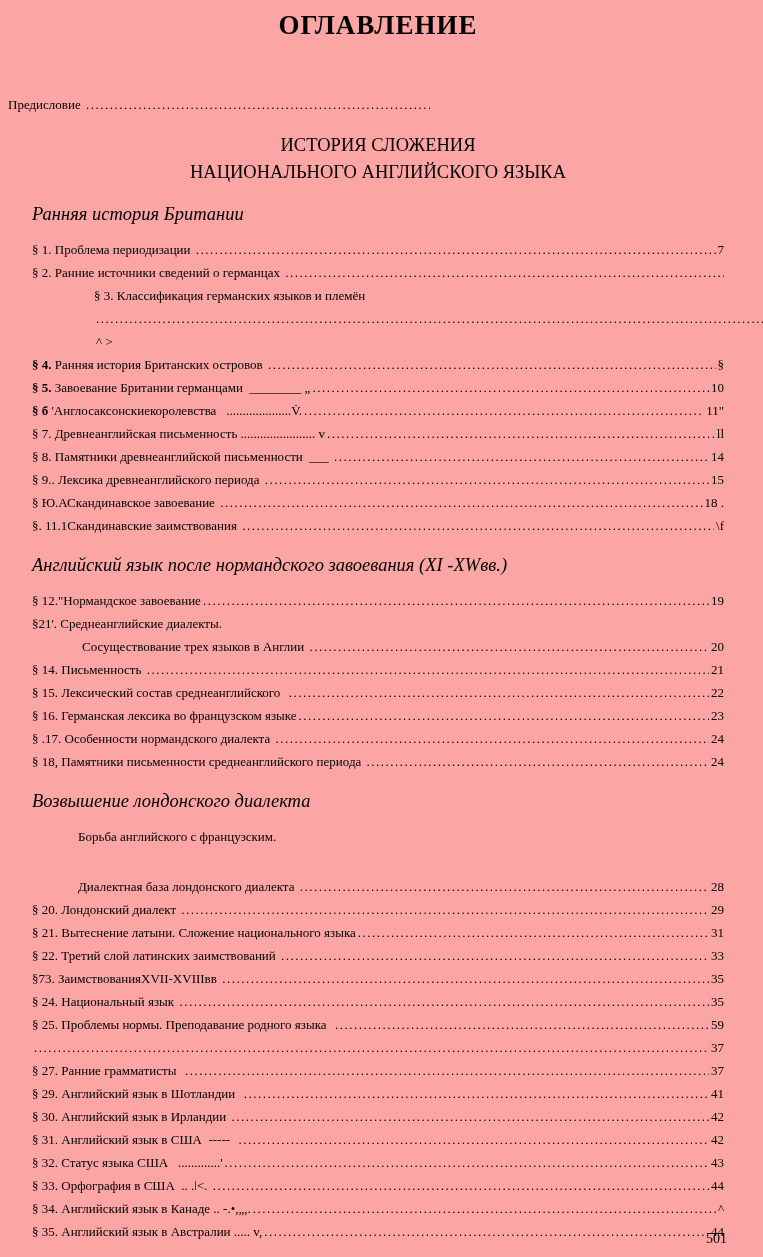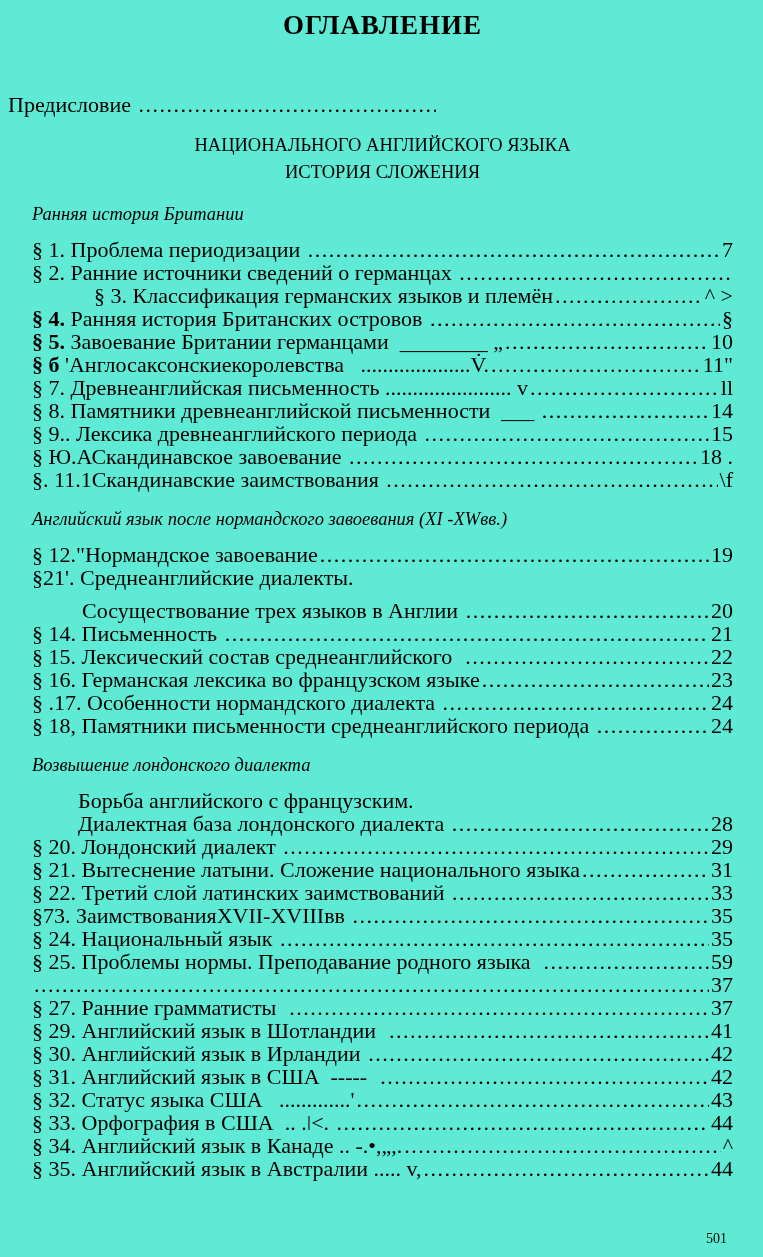--- a/index.html
+++ b/index.html
@@ -1,29 +1,29 @@
 <!DOCTYPE html>
 <html><head>
 <meta charset="utf-8">
 <style>
   html, body { margin: 0; padding: 0; background: #e8e8e8; }
   .page {
-    width: 763px; height: 1257px; margin: 0 auto; background: #5eead4;
+    width: 763px; height: 1257px; margin: 0 auto; background: #fca5a5;
     color: #000; font-family: "Liberation Serif", serif;
-    box-sizing: border-box; padding: 8px 30px 10px 32px; position: relative;
+    box-sizing: border-box; padding: 8px 39px 10px 32px; position: relative;
     overflow: hidden;
   }
   .title {
     text-align: center; font-weight: bold; font-size: 27px;
     letter-spacing: 1px; margin-top: 2px;
   }
   #toc { margin-top: 52px; }
   .row {
     display: flex; align-items: flex-start;
-    font-size: 22px; line-height: 23px;
+    font-size: 13px; line-height: 23px;
   }
   .row .t { white-space: pre-wrap; }
   .leader { flex: 1; overflow: hidden; white-space: nowrap; min-width: 8px; padding: 0 2px; }
   .leader::after {
     content: "...................................................................................................................................................................................";
     letter-spacing: 1.5px;
   }
   .leader.none::after { content: ""; }
   .p { margin-left: 2px; white-space: pre; }
   .pre { font-weight: bold; white-space: pre; }
@@ -36,34 +36,34 @@
 <body>
 
 <div class="page">
   <div class="title">ОГЛАВЛЕНИЕ</div>
   <div id="toc">
       <div class="row preface">
         <span class="t">Предисловие </span>
         <span class="leader"></span>
       </div>
       <div class="h1">
+        <div>ИСТОРИЯ СЛОЖЕНИЯ</div>
         <div>НАЦИОНАЛЬНОГО АНГЛИЙСКОГО ЯЗЫКА</div>
-        <div>ИСТОРИЯ СЛОЖЕНИЯ</div>
       </div>
       <div class="h2">Ранняя история Британии</div>
       <div class="row">
         <span class="t">§ 1. Проблема периодизации </span>
         <span class="leader"></span>
         <span class="p">7</span>
       </div>
       <div class="row">
         <span class="t">§ 2. Ранние источники сведений о германцах </span>
         <span class="leader"></span>
       </div>
-      <div class="row" style="padding-left: 62px;">
+      <div class="row" style="padding-left: 62px; flex-direction: column;">
         <span class="t">§ 3. Классификация германских языков и племён</span>
         <span class="leader"></span>
         <span class="p">^ &gt;</span>
       </div>
       <div class="row">
         <span class="pre">§ 4.</span>
         <span class="t"> Ранняя история Британских островов </span>
         <span class="leader"></span>
         <span class="p">§</span>
       </div>
@@ -107,21 +107,21 @@
       <div class="h2">Английский язык после нормандского завоевания (XI -XWвв.)</div>
       <div class="row">
         <span class="t">§ 12."Нормандское завоевание</span>
         <span class="leader"></span>
         <span class="p">19</span>
       </div>
       <div class="row">
         <span class="t">§21'. Среднеанглийские диалекты.</span>
         <span class="leader none"></span>
       </div>
-      <div class="row" style="padding-left: 50px; margin-top: 10px;">
+      <div class="row" style="padding-left: 50px;">
         <span class="t">Сосуществование трех языков в Англии </span>
         <span class="leader"></span>
         <span class="p">20</span>
       </div>
       <div class="row">
         <span class="t">§ 14. Письменность </span>
         <span class="leader"></span>
         <span class="p">21</span>
       </div>
       <div class="row">
@@ -142,21 +142,21 @@
       <div class="row">
         <span class="t">§ 18, Памятники письменности среднеанглийского периода </span>
         <span class="leader"></span>
         <span class="p">24</span>
       </div>
       <div class="h2">Возвышение лондонского диалекта</div>
       <div class="row" style="padding-left: 46px;">
         <span class="t">Борьба английского с французским.</span>
         <span class="leader none"></span>
       </div>
-      <div class="row" style="padding-left: 46px;">
+      <div class="row" style="padding-left: 46px; margin-top: 27px;">
         <span class="t">Диалектная база лондонского диалекта </span>
         <span class="leader"></span>
         <span class="p">28</span>
       </div>
       <div class="row">
         <span class="t">§ 20. Лондонский диалект </span>
         <span class="leader"></span>
         <span class="p">29</span>
       </div>
       <div class="row">

